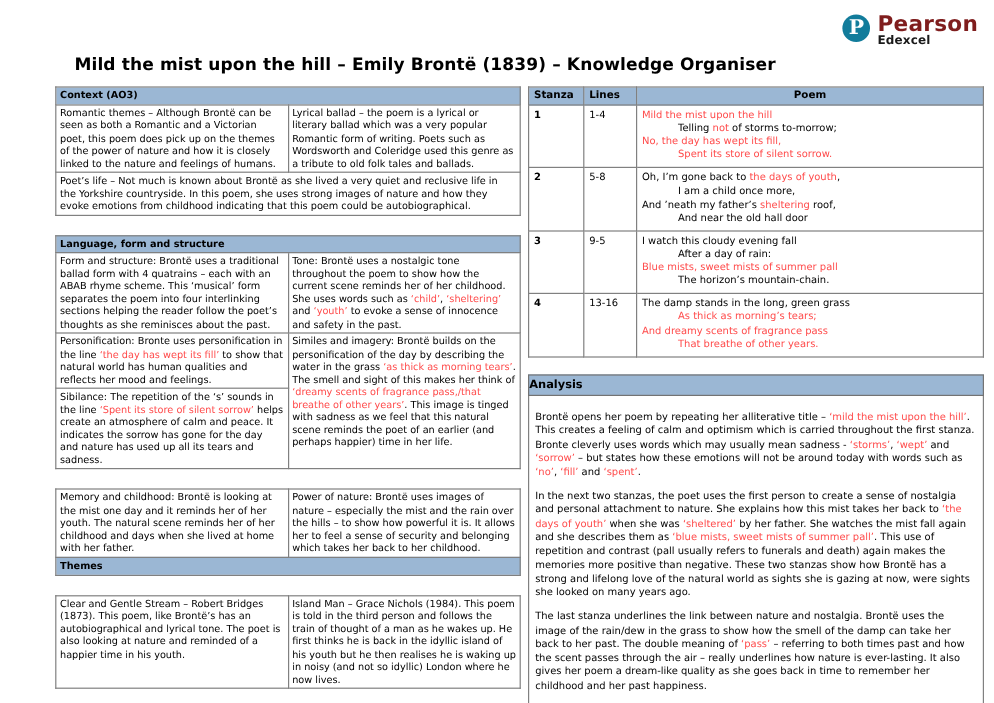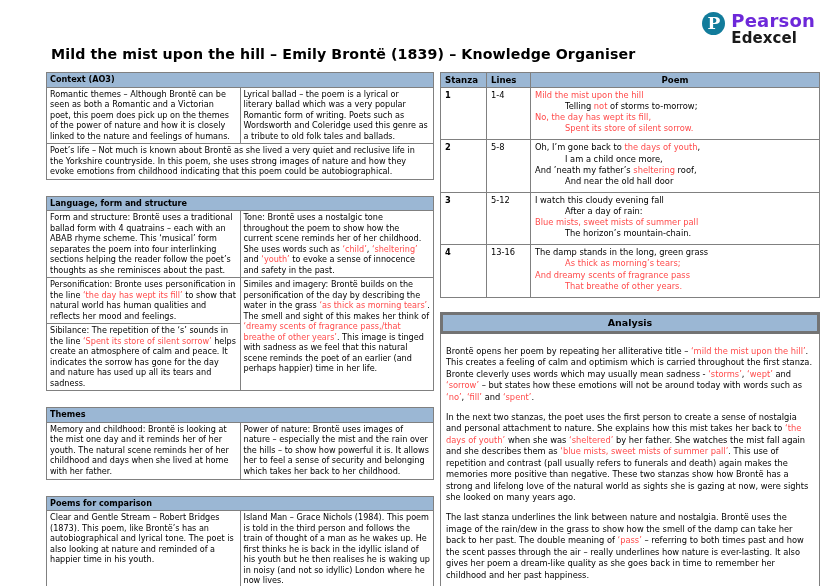--- a/index.html
+++ b/index.html
@@ -48,35 +48,35 @@
     padding-bottom: 1px;
   }
   .logo-text {
     display: flex;
     flex-direction: column;
     line-height: 1.08;
   }
   .logo-text .brand {
     font-size: 18px;
     font-weight: bold;
-    color: #6d28d9;
+    color: #7f1d1d;
     letter-spacing: .2px;
     text-align: center;
   }
   .logo-text .sub {
-    font-size: 15px;
+    font-size: 10px;
     font-weight: bold;
     color: #1a1a1a;
     letter-spacing: .1px;
   }
 
   
   .page-title {
     position: absolute;
-    left: 51px;
+    left: 62px;
     top: 46px;
     font-size: 14.2px;
     font-weight: bold;
     letter-spacing: .1px;
     white-space: nowrap;
   }
 
   
   .col-left {
     position: absolute;
@@ -150,22 +150,22 @@
 
   
   .analysis-box {
     border: 1px solid #808080;
     border-top: none;
     background: #ffffff;
     padding: 12px 5px 5px 5px;
   }
   .analysis-head {
     background: #9BB7D4;
-    border: 3px solid #737373;
-    text-align: center;
+    border: 1px solid #737373;
+    text-align: left;
     font-weight: bold;
     font-size: 9.5px;
     padding: 2px 0 3px 0;
   }
   .analysis-box p {
     margin: 0 0 9px 0;
     font-size: 8.3px;
     line-height: 1.38;
     text-align: left;
   }
@@ -234,38 +234,35 @@
       <td class="cell-half">
         <b>Sibilance:</b><span class="rich"><span> The repetition of the ‘s’ sounds in the line </span><span class="hl">‘Spent its store of silent sorrow’</span><span> helps create an atmosphere of calm and peace.  It indicates the sorrow has gone for the day and nature has used up all its tears and sadness.</span></span>
       </td>
     </tr>
   </tbody>
     </table>
 
   <table class="block">
     <tbody>
         <tr>
+      <td class="cell-half">
+        <b>Memory and childhood:</b><span> Brontë is looking at the mist one day and it reminds her of her youth.  The natural scene reminds her of her childhood and days when she lived at home with her father.</span>
+      </td>
+      <td class="cell-half">
+        <b>Power of nature:</b><span> Brontë uses images of nature – especially the mist and the rain over the hills – to show how powerful it is.  It allows her to feel a sense of security and belonging which takes her back to her childhood.</span>
+      </td>
+    </tr>
+    <tr>
       <td class="bar" colspan="2">Themes</td>
-    </tr>
-    <tr>
-      <td class="cell-half">
-        <b>Memory and childhood:</b><span> Brontë is looking at the mist one day and it reminds her of her youth.  The natural scene reminds her of her childhood and days when she lived at home with her father.</span>
-      </td>
-      <td class="cell-half">
-        <b>Power of nature:</b><span> Brontë uses images of nature – especially the mist and the rain over the hills – to show how powerful it is.  It allows her to feel a sense of security and belonging which takes her back to her childhood.</span>
-      </td>
     </tr>
   </tbody>
     </table>
 
   <table class="block">
     <tbody>
-        <tr>
-      <td class="bar" colspan="2">Poems for comparison</td>
-    </tr>
     <tr>
       <td class="cell-half">
         <b>Clear and Gentle Stream</b><span> – Robert Bridges (1873).  This poem, like Brontë’s has an autobiographical and lyrical tone.  The poet is also looking at nature and reminded of a happier time in his youth.</span>
       </td>
       <td class="cell-half">
         <b>Island Man</b><span> – Grace Nichols (1984).  This poem is told in the third person and follows the train of thought of a man as he wakes up. He first thinks he is back in the idyllic island of his youth but he then realises he is waking up in noisy (and not so idyllic) London where he now lives.</span>
       </td>
     </tr>
   </tbody>
     </table>
@@ -298,21 +295,21 @@
           <td class="c-lines">5-8</td>
           <td>
             <span class="poem-line"><span>Oh, I’m gone back to </span><span class="hl">the days of youth</span><span>,</span></span>
             <span class="poem-line indent"><span>I am a child once more,</span></span>
             <span class="poem-line"><span>And ’neath my father’s </span><span class="hl">sheltering</span><span> roof,</span></span>
             <span class="poem-line indent"><span>And near the old hall door</span></span>
           </td>
         </tr>
         <tr>
           <td class="c-stanza">3</td>
-          <td class="c-lines">5-12</td>
+          <td class="c-lines">9-5</td>
           <td>
             <span class="poem-line"><span>I watch this cloudy evening fall</span></span>
             <span class="poem-line indent"><span>After a day of rain:</span></span>
             <span class="poem-line"><span class="hl">Blue mists, sweet mists of summer pall</span></span>
             <span class="poem-line indent"><span>The horizon’s mountain-chain.</span></span>
           </td>
         </tr>
         <tr>
           <td class="c-stanza">4</td>
           <td class="c-lines">13-16</td>

